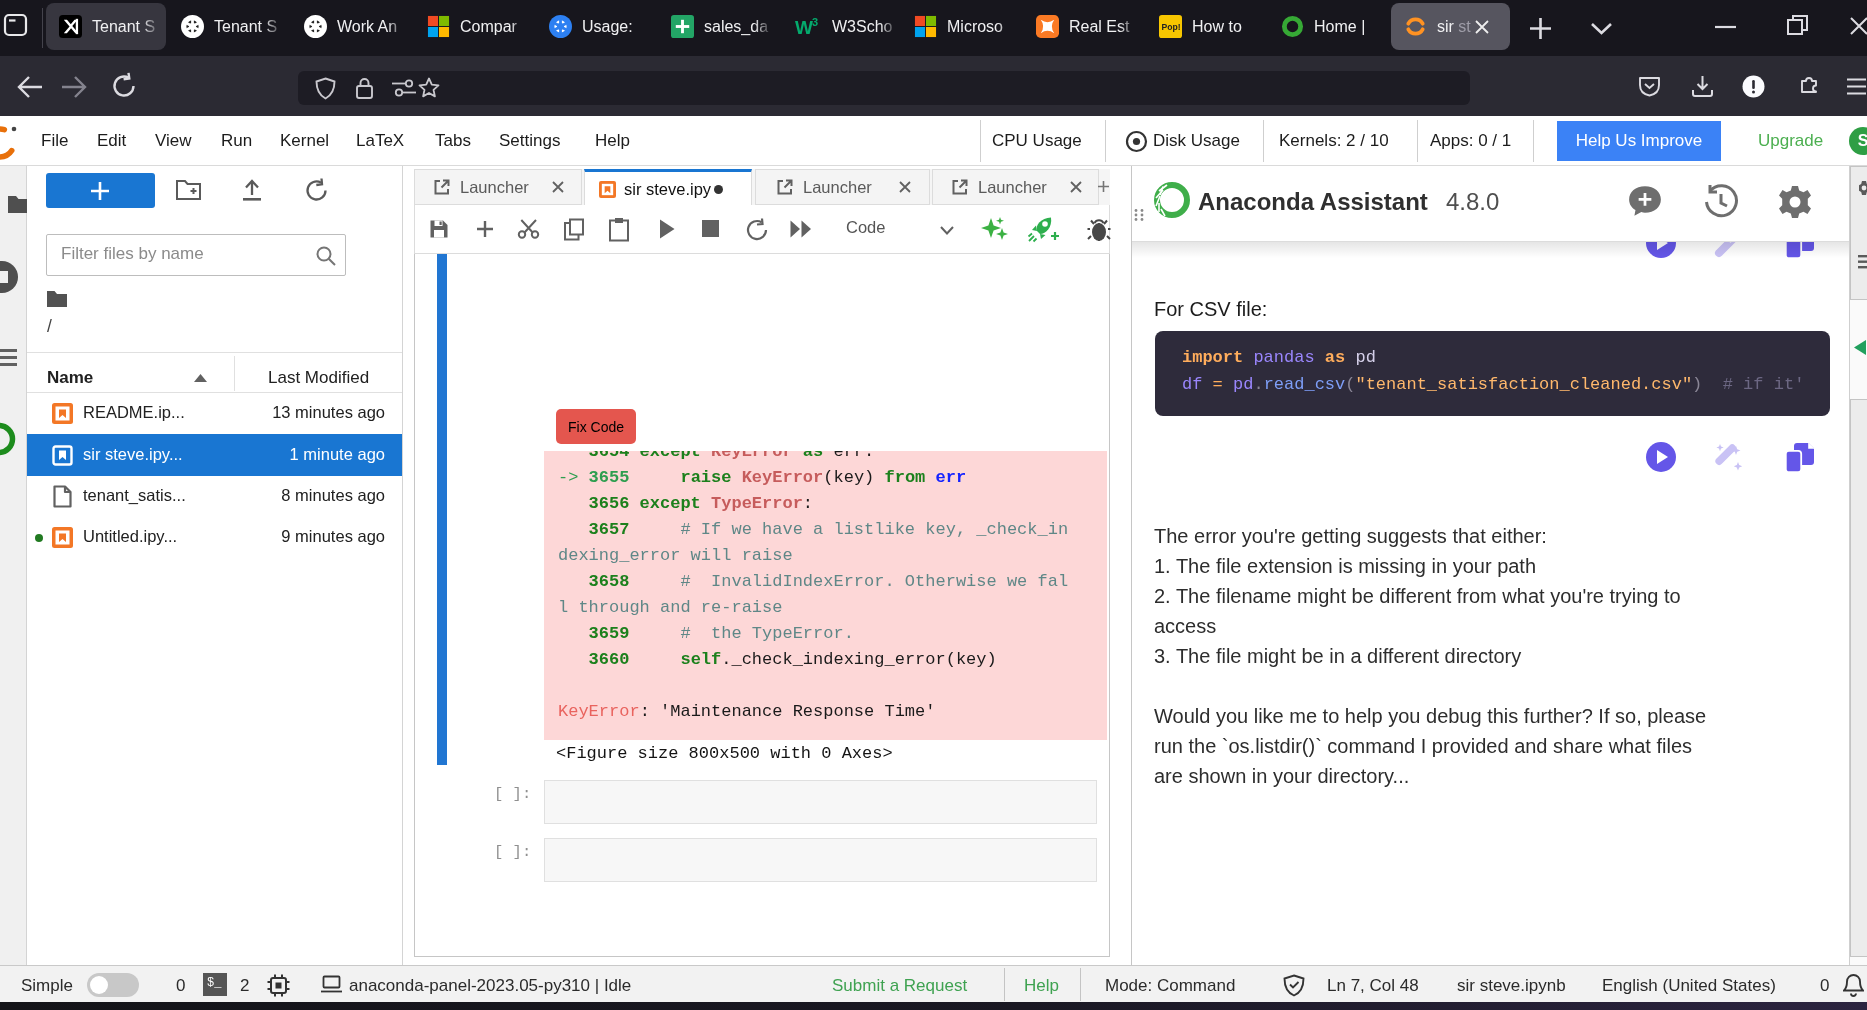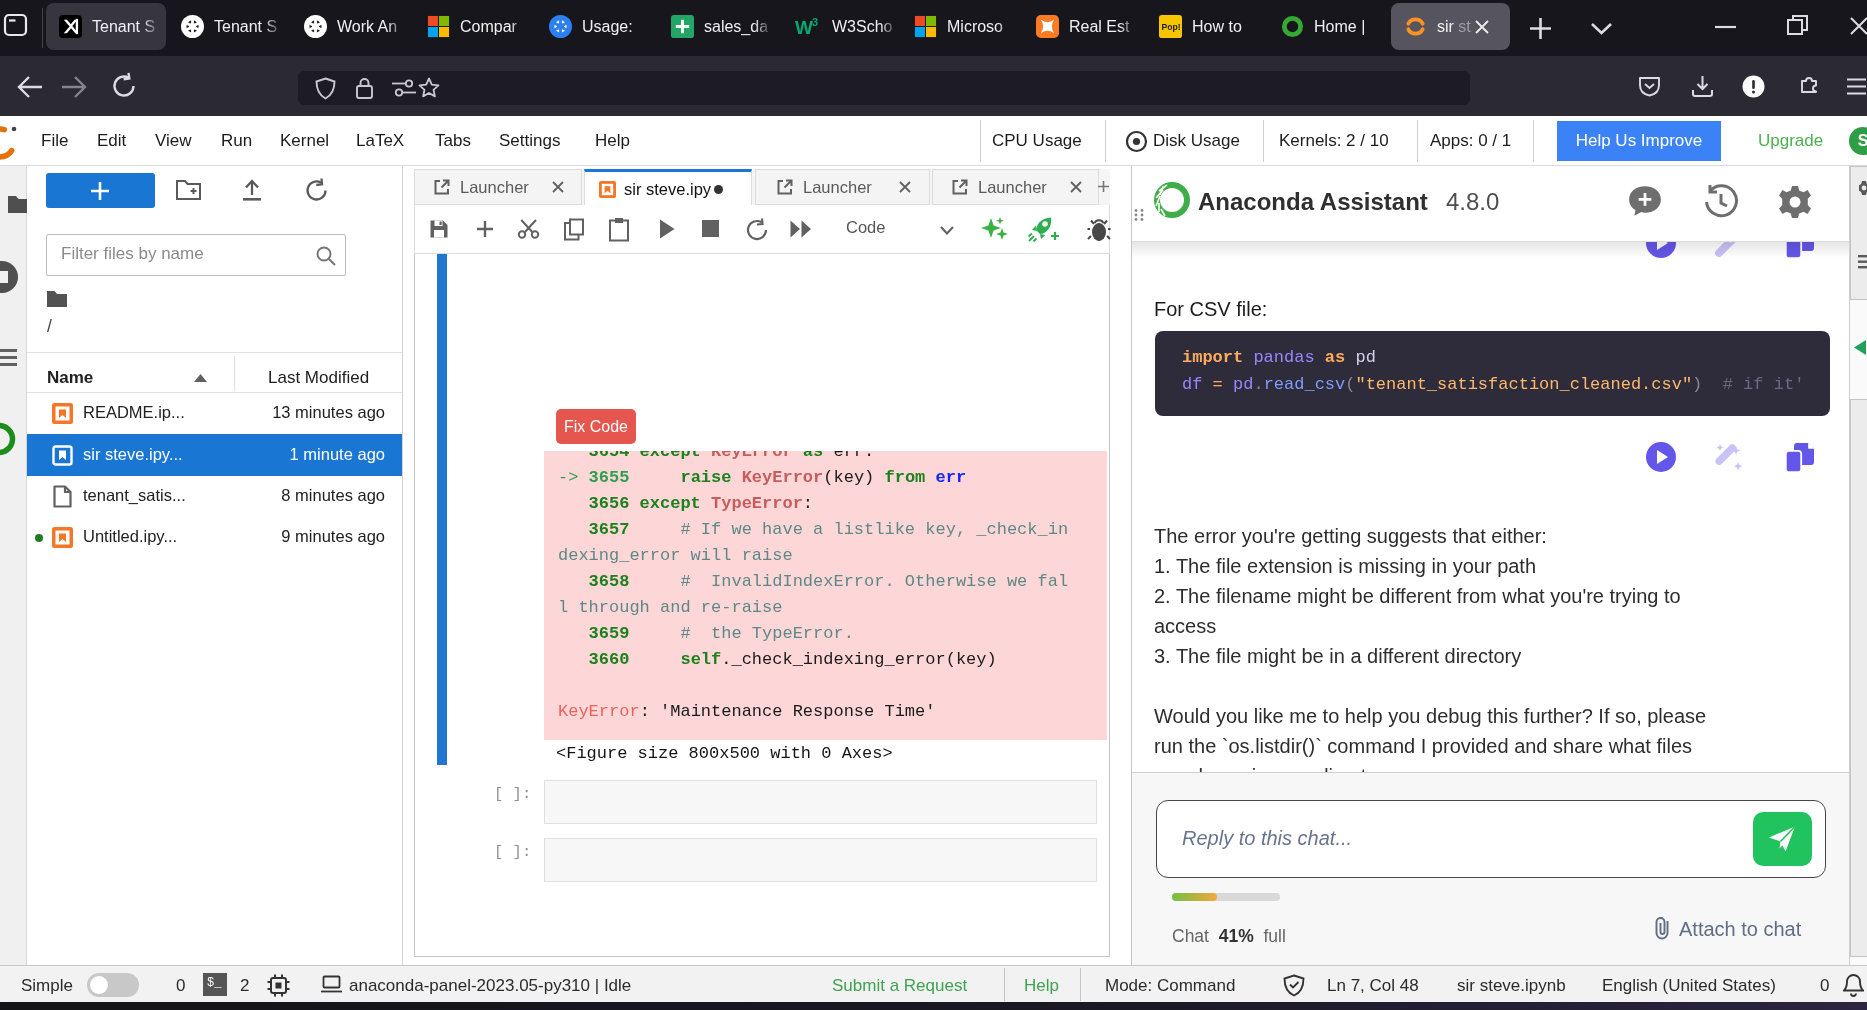--- a/index.html
+++ b/index.html
@@ -443,21 +443,21 @@
         <svg class="abs" style="left:672px;top:12px" width="24" height="26" viewBox="0 0 24 26">
           <ellipse cx="12" cy="15" rx="7" ry="9" fill="#484848"></ellipse>
           <path d="M7 7 L4 3.5 M17 7 L20 3.5 M3 12 H0.5 M21 12 H23.5 M4 19 L1 22 M20 19 L23 22 M12 6 V24" stroke="#484848" stroke-width="2"></path>
           <path d="M7.5 6 a5 5 0 0 1 9 0" fill="none" stroke="#484848" stroke-width="2"></path>
           </svg>
       </div>
 
       <div class="abs" style="left:0;top:88px;width:696px;height:703px;background:#fff;border:1px solid #c6c6c6;border-top:none;overflow:hidden">
         <div class="abs" style="left:22px;top:0px;width:10px;height:511px;background:#2176d2"></div>
         <div class="abs" style="left:141px;top:155px;width:80px;height:35px;background:#e4564e;border-radius:5px;
-          color:#ffffff;font-size:16px;display:flex;align-items:center;justify-content:center">Fix Code</div>
+          color:#000000;font-size:14px;display:flex;align-items:center;justify-content:center">Fix Code</div>
         <div class="abs mono" style="left:129px;top:197px;width:563px;height:289px;background:#fdd7d7;overflow:hidden">
           <div class="abs" style="left:14px;top:-12px;font-size:17px;line-height:26px;white-space:pre;color:#1a1a1a"><span style="color:#1c801c;font-weight:bold">   3654 except</span> <span style="color:#c65c5c;font-weight:bold">KeyError</span> <span style="color:#1c801c;font-weight:bold">as</span> err:
 <span style="color:#2e9e4f">-&gt; </span><span style="color:#2e9e4f;font-weight:bold">3655</span>     <span style="color:#1c801c;font-weight:bold">raise</span> <span style="color:#c65c5c;font-weight:bold">KeyError</span>(key) <span style="color:#1c801c;font-weight:bold">from</span> <span style="color:#1523ff;font-weight:bold">err</span>
 <span style="color:#1c801c;font-weight:bold">   3656 except</span> <span style="color:#c65c5c;font-weight:bold">TypeError</span>:
 <span style="color:#1c801c;font-weight:bold">   3657</span>     <span style="color:#5f8787"># If we have a listlike key, _check_in</span>
 <span style="color:#5f8787">dexing_error will raise</span>
 <span style="color:#1c801c;font-weight:bold">   3658</span>     <span style="color:#5f8787">#  InvalidIndexError. Otherwise we fal</span>
 <span style="color:#5f8787">l through and re-raise</span>
 <span style="color:#1c801c;font-weight:bold">   3659</span>     <span style="color:#5f8787">#  the TypeError.</span>
 <span style="color:#1c801c;font-weight:bold">   3660</span>     <span style="color:#1c801c;font-weight:bold">self</span>._check_indexing_error(key)
@@ -551,39 +551,20 @@
         1. The file extension is missing in your path<br>
         2. The filename might be different from what you're trying to<br>
         access<br>
         3. The file might be in a different directory<br>
         <br>
         Would you like me to help you debug this further? If so, please<br>
         run the `os.listdir()` command I provided and share what files<br>
         are shown in your directory...
       </div>
 
-      <div class="abs" style="left:0;top:606px;width:718px;height:193px;background:#f7f7f7;border-top:1px solid #cfcfcf">
-        <div class="abs" style="left:24px;top:27px;width:670px;height:78px;background:#fff;border:1.5px solid #45454e;border-radius:12px">
-          <span class="abs" style="left:25px;top:26px;font-size:20px;font-style:italic;color:#68748f">Reply to this chat...</span>
-          <div class="abs" style="left:596px;top:11px;width:59px;height:54px;background:#21c35e;border-radius:10px">
-            <svg class="abs" style="left:15px;top:13px" width="29" height="28" viewBox="0 0 29 28">
-              <path d="M1 12.5 L27 1.5 L17.5 26.5 L12.5 16.5 Z" fill="#fff"></path>
-              <path d="M12.5 16.5 L27 1.5" stroke="#21c35e" stroke-width="1.6"></path>
-              <path d="M12.5 16.5 l-1 7 4-4.2 Z" fill="#fff"></path>
-              </svg>
-          </div>
-        </div>
-        <div class="abs" style="left:40px;top:120px;width:108px;height:8px;border-radius:4px;background:#d9d9d9"></div>
-        <div class="abs" style="left:40px;top:120px;width:45px;height:8px;border-radius:4px;background:linear-gradient(90deg,#72bf44,#f2a93b)"></div>
-        <div class="abs" style="left:40px;top:153px;font-size:17.5px;color:#666">Chat&nbsp; <b style="color:#333">41%</b>&nbsp; full</div>
-        <svg class="abs" style="left:521px;top:143px" width="19" height="24" viewBox="0 0 19 24">
-          <path d="M14.5 5 V17 a5.5 5.5 0 0 1-11 0 V6 a4 4 0 0 1 8 0 V16 a2 2 0 0 1-4 0 V7" fill="none" stroke="#5f6d85" stroke-width="1.9"></path>
-          </svg>
-        <span class="abs" style="left:547px;top:145px;font-size:20px;color:#5f6d85">Attach to chat</span>
-      </div>
     </div>
     <div id="rstrip" class="abs">
       <div class="abs" style="left:0;top:0;width:18px;height:134px;background:#ececec;border:1px solid #c4c4c4;border-right:none">
         <svg class="abs" style="left:6px;top:14px" width="12" height="14" viewBox="0 0 12 14">
           <path d="M5 0 H9 L9.8 3 L12 4.2 V9.8 L9.8 11 L9 14 H5 L4.2 11 L2 9.8 V4.2 L4.2 3 Z" fill="#5a5a5a"></path>
           <circle cx="7" cy="7" r="2.4" fill="#ececec"></circle>
           </svg>
         <svg class="abs" style="left:7px;top:88px" width="11" height="14" viewBox="0 0 11 14">
           <rect x="0" y="0" width="11" height="2.4" fill="#5a5a5a"></rect>
             <rect x="0" y="5.5" width="11" height="2.4" fill="#5a5a5a"></rect>

